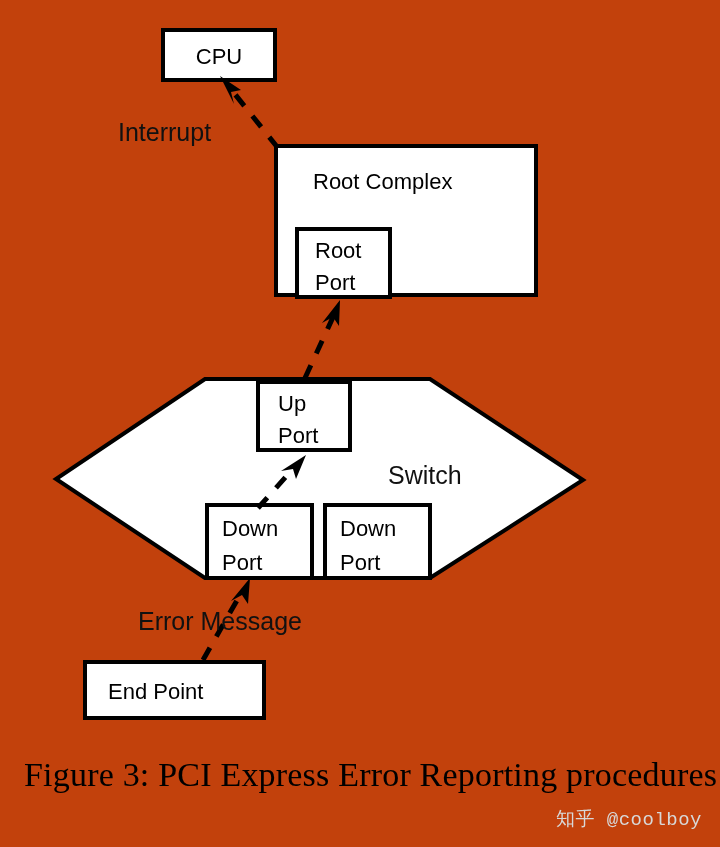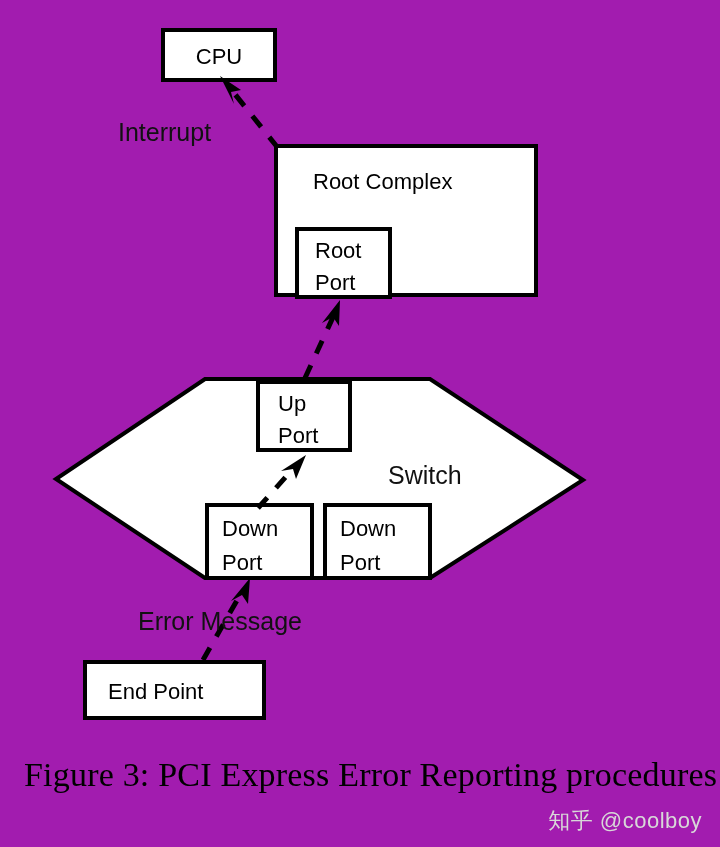--- a/index.html
+++ b/index.html
@@ -4,21 +4,21 @@
 <style>
   html, body {
     margin: 0;
     padding: 0;
     background: #ffffff;
   }
   #page {
     position: relative;
     width: 720px;
     height: 847px;
-    background: #a21caf;
+    background: #c2410c;
     overflow: hidden;
     font-family: "Liberation Sans", sans-serif;
   }
   #diagram-svg {
     position: absolute;
     left: 0;
     top: 0;
     width: 720px;
     height: 847px;
   }
@@ -57,22 +57,22 @@
     font-family: "Liberation Serif", "DejaVu Serif", serif;
     font-size: 34px;
     color: #000000;
     letter-spacing: 0.2px;
     white-space: nowrap;
   }
   .watermark {
     position: absolute;
     right: 18px;
     top: 806px;
-    font-family: Liberation Sans, sans-serif;
-    font-size: 22px;
+    font-family: Liberation Mono, monospace;
+    font-size: 19px;
     color: #d8d8d8;
     letter-spacing: 0.5px;
     white-space: nowrap;
   }
 </style>
 </head>
 <body>
 
 <div id="page">
 

